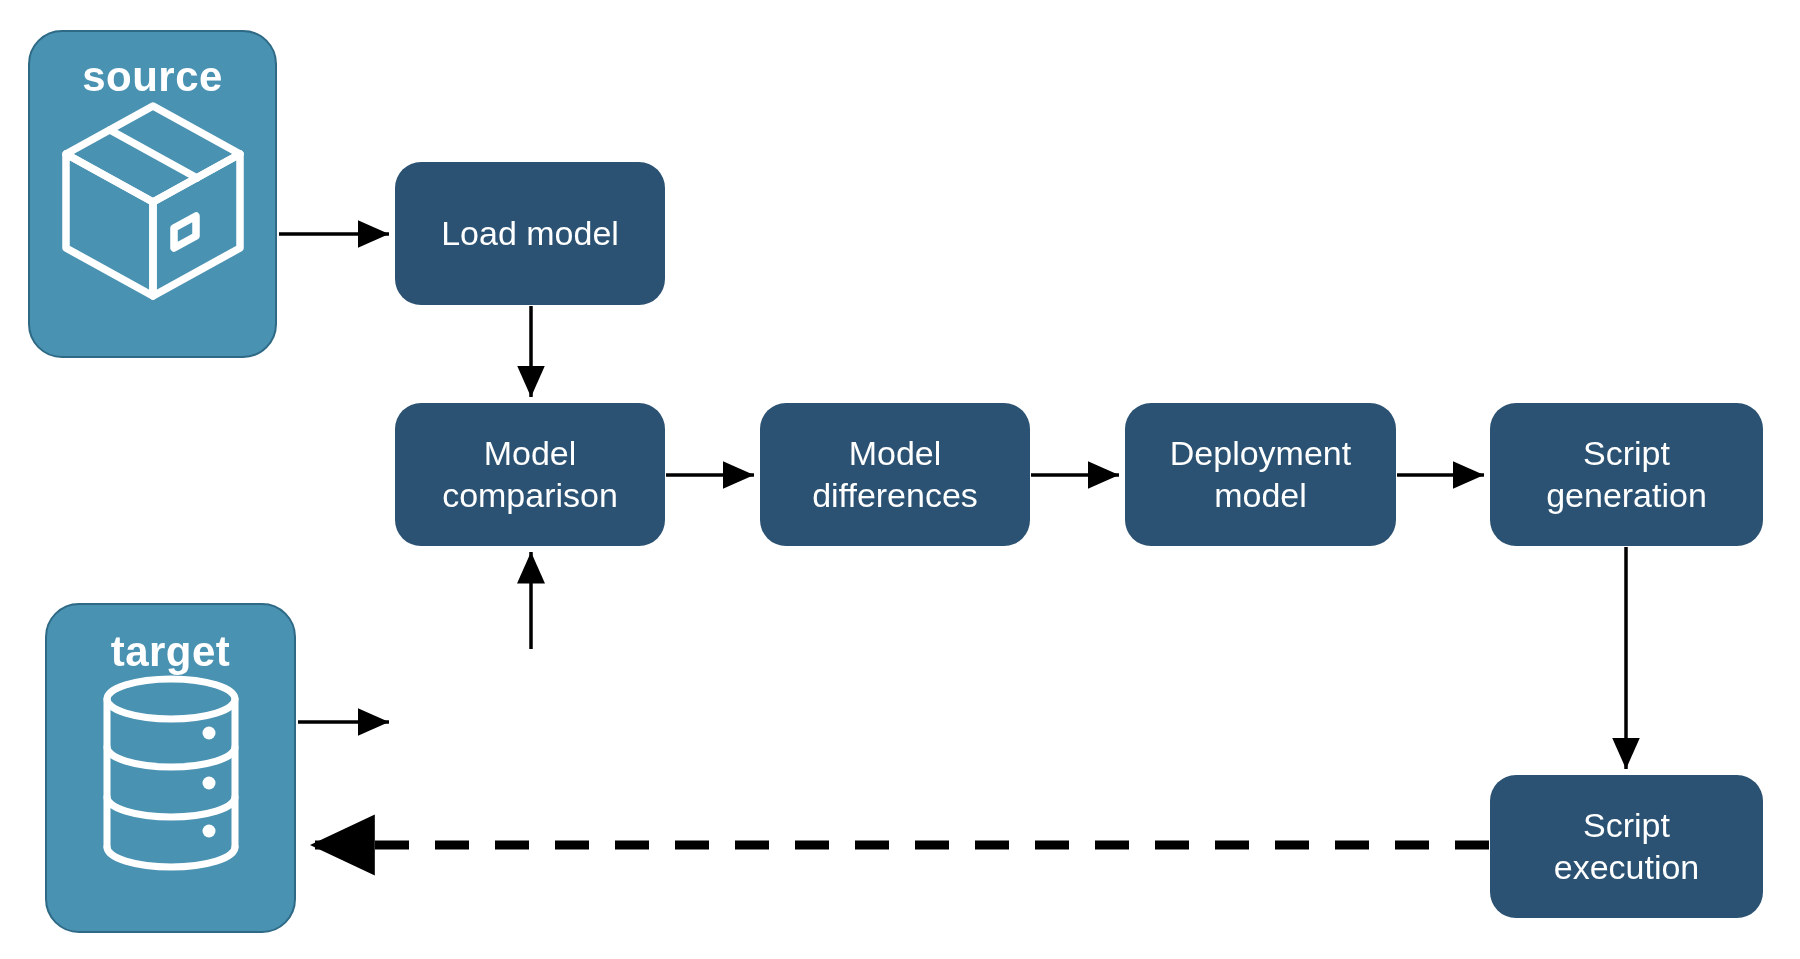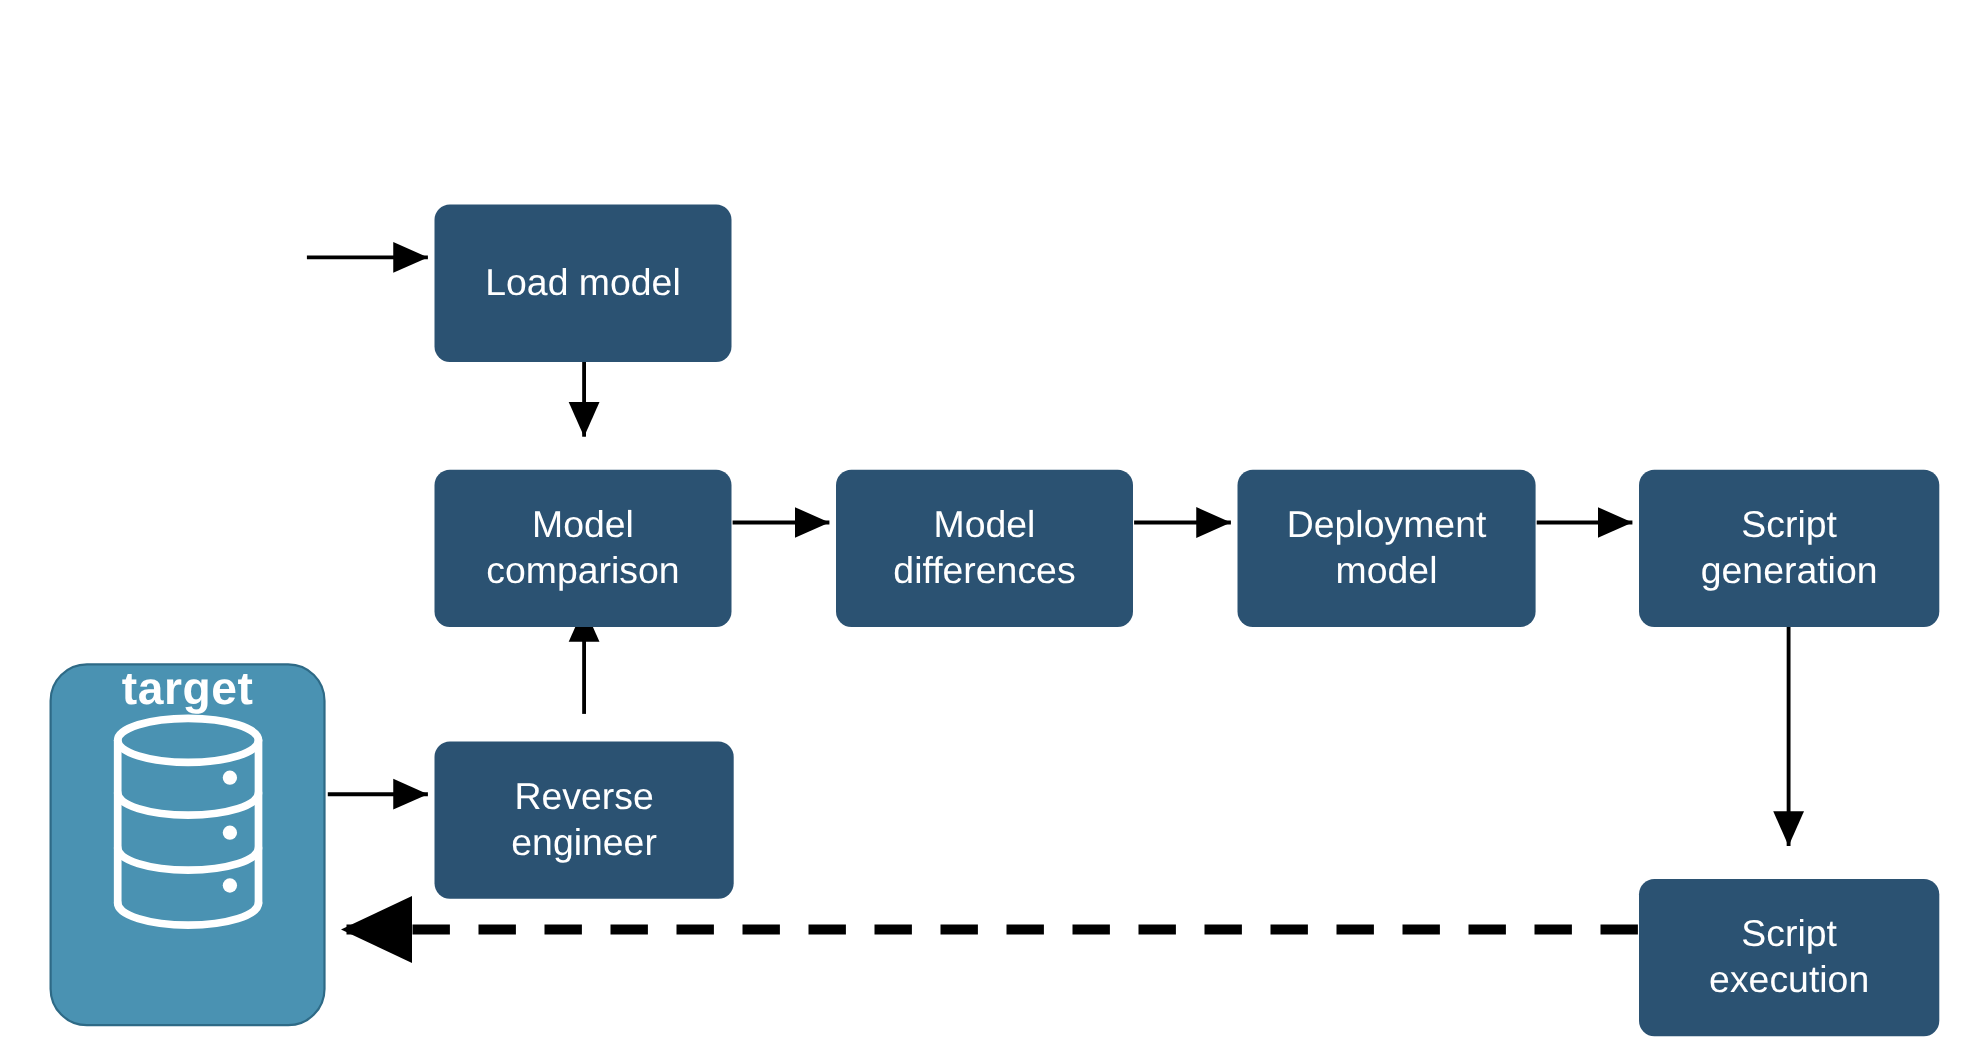--- a/index.html
+++ b/index.html
@@ -35,33 +35,32 @@
     letter-spacing: 0.5px;
     text-align: center;
     user-select: none;
   }
   .endpoint-icon {
     display: block;
   }
   .pbox {
     position: absolute;
     background: #2B5272;
-    border-radius: 14px;
+    border-radius: 26px;
     box-sizing: border-box;
     display: flex;
     align-items: center;
     justify-content: center;
     text-align: center;
     color: #ffffff;
     font-size: 34px;
     line-height: 1.22;
     padding: 6px 10px;
     white-space: pre-line;
     user-select: none;
-    margin-top: 24px;
   }
   #edges {
     position: absolute;
     left: 0;
     top: 0;
     width: 1800px;
     height: 959px;
     pointer-events: none;
   }
 </style>
@@ -92,22 +91,39 @@
 
     <line x1="1626" y1="547" x2="1626" y2="769" stroke="#000000" stroke-width="3.5" marker-end="url(#arrow)"></line>
 
     <line x1="298" y1="722" x2="389" y2="722" stroke="#000000" stroke-width="3.5" marker-end="url(#arrow)"></line>
 
     <line x1="531" y1="649" x2="531" y2="552" stroke="#000000" stroke-width="3.5" marker-end="url(#arrow)"></line>
 
     <line x1="1489" y1="845" x2="310" y2="845" stroke="#000000" stroke-width="9" stroke-dasharray="34 26" marker-end="url(#arrow-big)"></line>
   </svg>
 
+  <div class="endpoint" style="left:28px; top:30px; width:249px; height:328px; padding-top:24px;">
+    <div class="endpoint-label">source</div>
+    <span class="endpoint-icon">
+      <svg width="190" height="205" viewBox="0 0 190 205" fill="none" stroke="#ffffff" stroke-width="7.5" stroke-linejoin="round" stroke-linecap="round">
 
-  <div class="endpoint" style="left:45px; top:603px; width:251px; height:330px; ">
+        <path d="M95 8 L182 56 L95 104 L8 56 Z"></path>
+
+        <path d="M8 56 L8 150 L95 198 L95 104 Z"></path>
+
+        <path d="M182 56 L182 150 L95 198 L95 104 Z"></path>
+
+        <path d="M52 32 L139 80"></path>
+
+        <path d="M116 130 L138 118 L138 138 L116 150 Z"></path>
+      </svg>
+    </span>
+  </div>
+
+  <div class="endpoint" style="left:45px; top:603px; width:251px; height:330px; padding-top:26px;">
     <div class="endpoint-label">target</div>
     <span class="endpoint-icon">
       <svg width="160" height="200" viewBox="0 0 160 200" fill="none" stroke="#ffffff" stroke-width="7" stroke-linecap="round">
         <ellipse cx="80" cy="26" rx="64" ry="20"></ellipse>
         <path d="M16 26 L16 174"></path>
         <path d="M144 26 L144 174"></path>
         <path d="M16 174 A64 20 0 0 0 144 174"></path>
         <path d="M16 74 A64 20 0 0 0 144 74"></path>
         <path d="M16 124 A64 20 0 0 0 144 124"></path>
         <circle cx="118" cy="60" r="6.5" fill="#ffffff" stroke="none"></circle>
@@ -124,19 +140,17 @@
 
   <div class="pbox" style="left:760px; top:403px; width:270px; height:143px;">Model
 differences</div>
 
   <div class="pbox" style="left:1125px; top:403px; width:271px; height:143px;">Deployment
 model</div>
 
   <div class="pbox" style="left:1490px; top:403px; width:273px; height:143px;">Script
 generation</div>
 
-  <div class="pbox" style="left:395px; top:650px; width:272px; height:143px;">Reverse
-engineer</div>
 
   <div class="pbox" style="left:1490px; top:775px; width:273px; height:143px;">Script
 execution</div>
 
 </div>
 
 </body></html>

